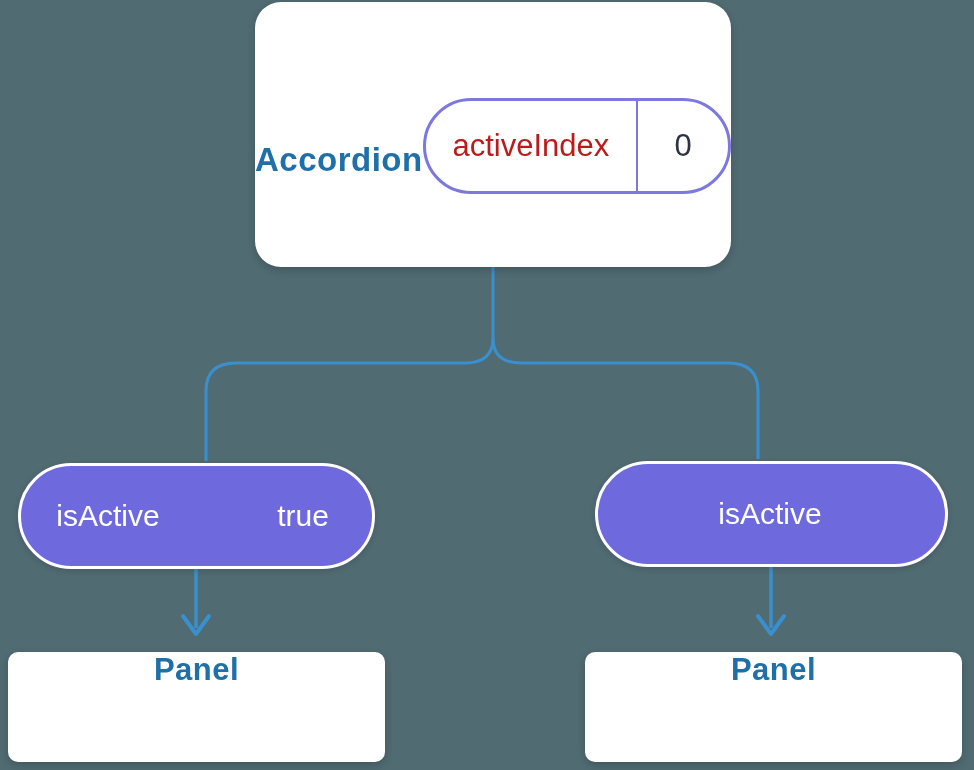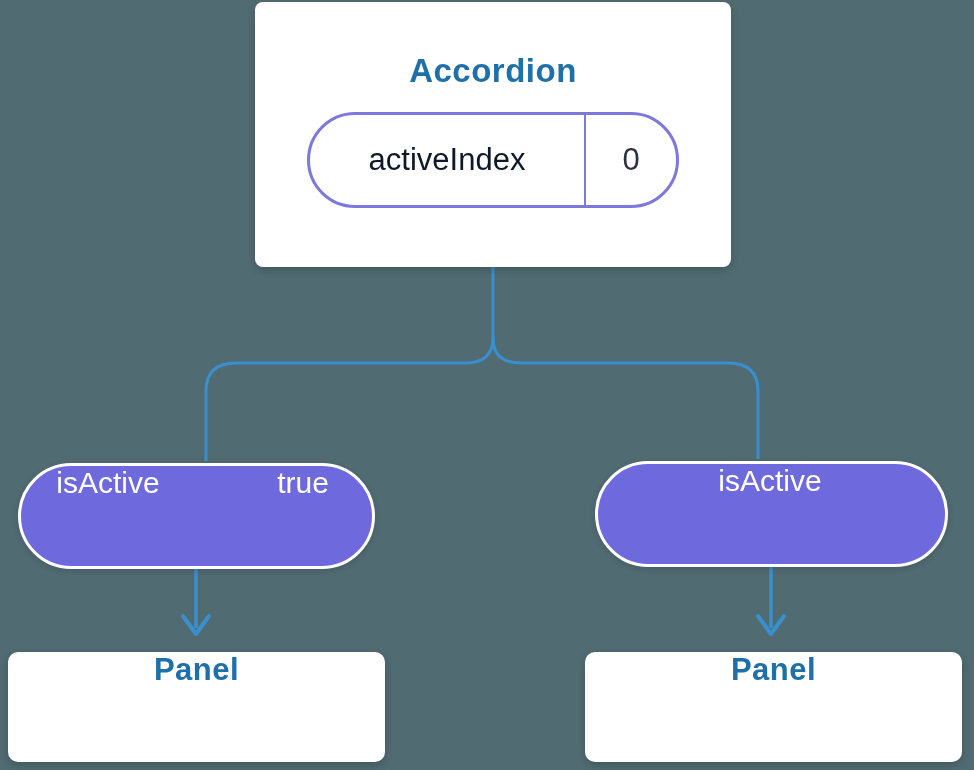--- a/index.html
+++ b/index.html
@@ -20,24 +20,23 @@
     width: 974px; height: 770px;
     pointer-events: none;
   }
 
   
   .accordion-card {
     position: absolute;
     left: 255px; top: 2px;
     width: 476px; height: 265px;
     background: #ffffff;
-    border-radius: 8px;
+    border-radius: 26px;
     box-shadow: 0 3px 8px rgba(0,0,0,0.20);
     display: flex;
-    flex-direction: column;
     align-items: center;
     box-sizing: border-box;
   }
   .card-title {
     margin-top: 50px;
     font-size: 33px;
     font-weight: 700;
     color: #1f6fa8;
     letter-spacing: 0.5px;
   }
@@ -52,41 +51,41 @@
     align-items: stretch;
     box-sizing: border-box;
     overflow: hidden;
   }
   .state-name {
     flex: 1;
     display: flex;
     align-items: center;
     justify-content: center;
     font-size: 31px;
-    color: #0f172a;
+    color: #b91c1c;
   }
   .state-divider { width: 2px; background: #7c78de; }
   .state-value {
     width: 90px;
     display: flex;
     align-items: center;
     justify-content: center;
     font-size: 31px;
     color: #2d3340;
   }
 
   
   .prop-pill {
     position: absolute;
     height: 106px;
     border-radius: 53px;
     background: #6e6ade;
     border: 3px solid #ffffff;
     display: flex;
-    align-items: flex-start;
+    align-items: center;
     box-sizing: border-box;
     color: #ffffff;
     overflow: hidden;
     box-shadow: 0 2px 6px rgba(0,0,0,0.15);
   }
   .prop-pill.left  { left: 18px;  top: 463px; width: 357px; }
   .prop-pill.right { left: 595px; top: 461px; width: 353px; }
   .prop-name {
     flex: 1;
     display: flex;

